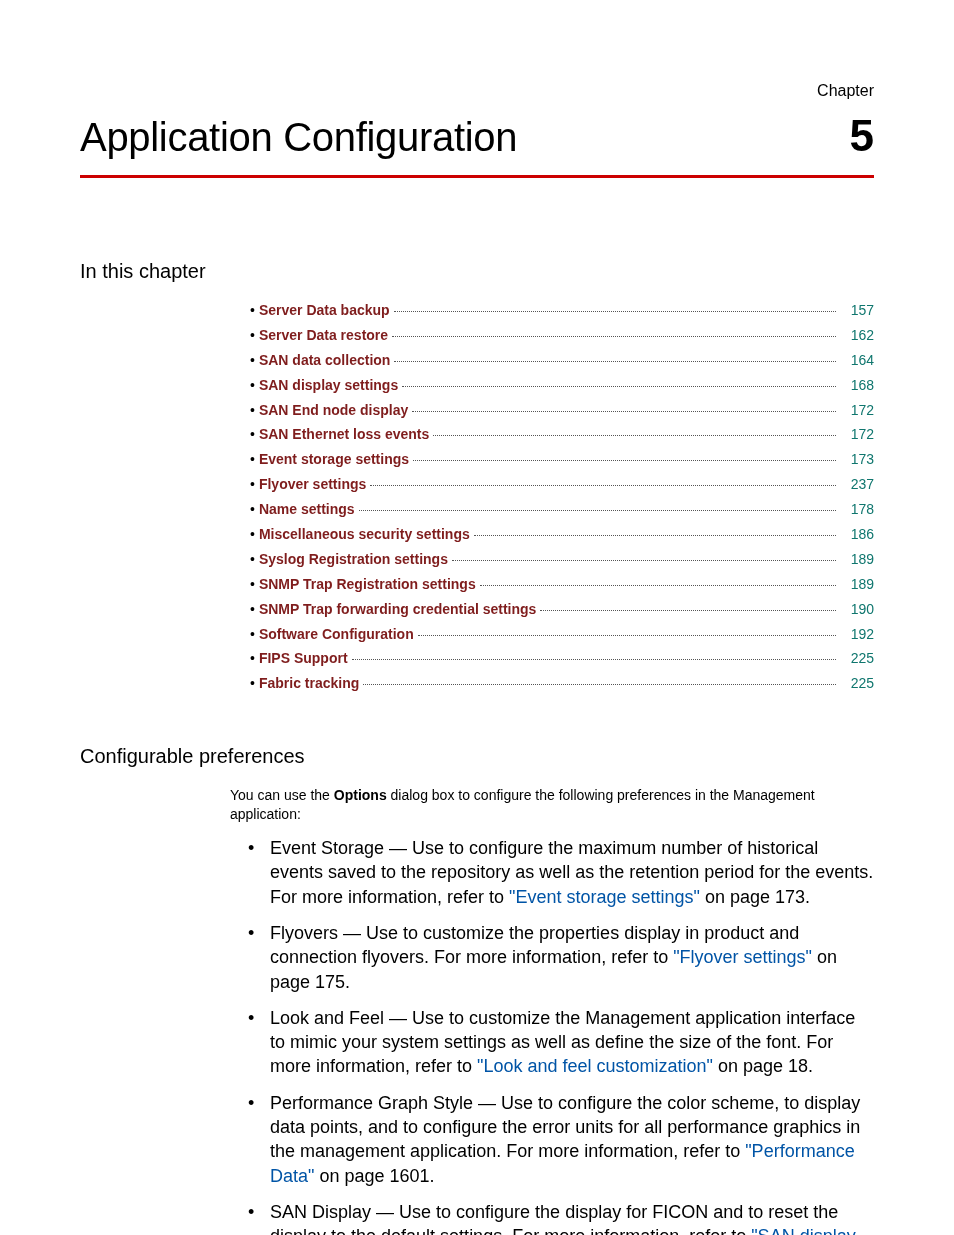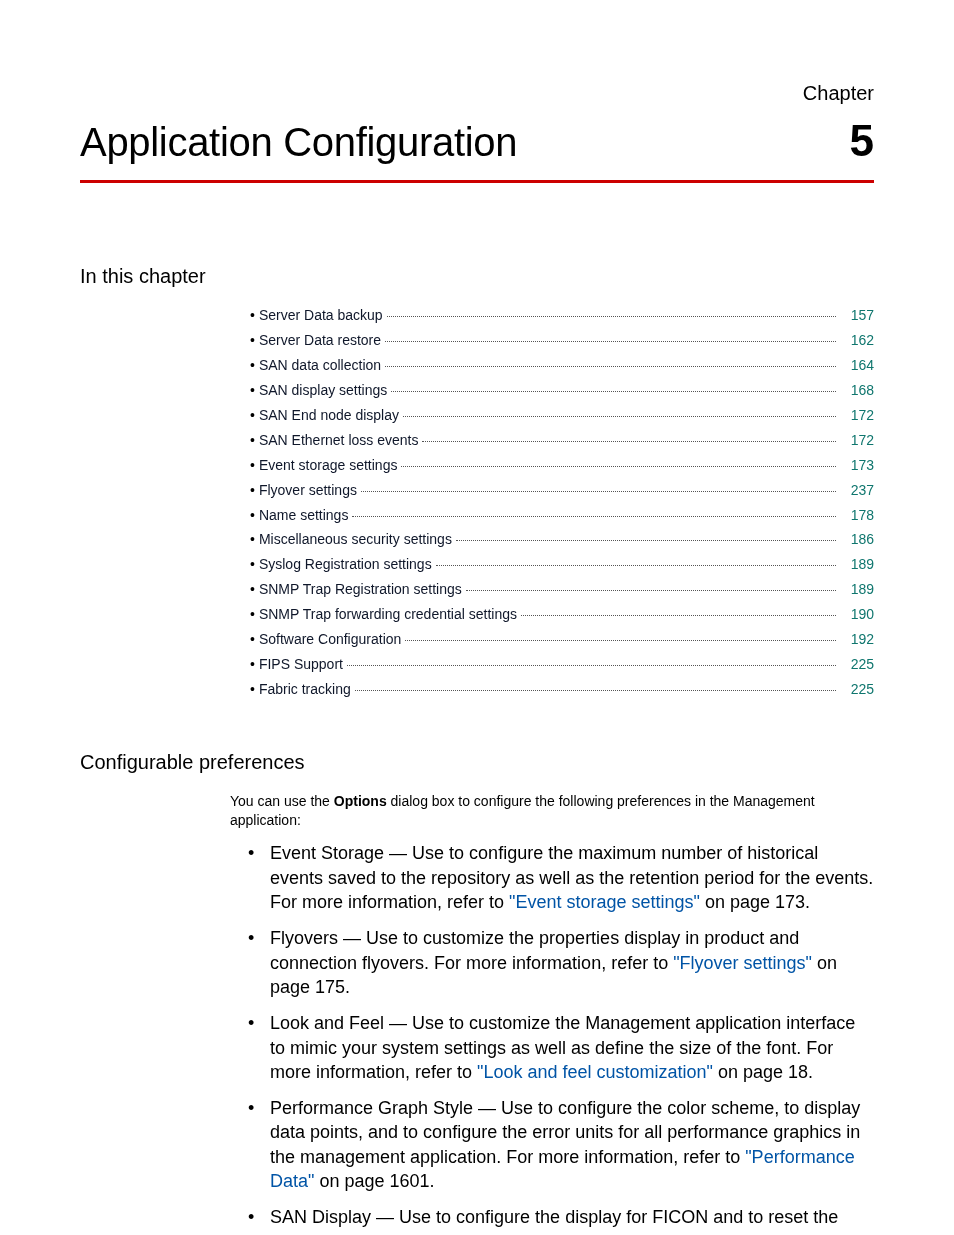--- a/index.html
+++ b/index.html
@@ -5,33 +5,33 @@
   * { box-sizing: border-box; margin: 0; padding: 0; }
   body {
     background: #fff;
     font-family: Arial, Helvetica, sans-serif;
     color: #000;
     width: 954px;
     padding: 80px 80px 60px 80px;
     font-size: 14px;
     line-height: 1.35;
   }
-  .chapter-head { text-align: right; font-size: 20px; margin-bottom: 4px; }
+  .chapter-head { text-align: right; font-size: 16px; margin-bottom: 4px; }
   .title-row { display: flex; align-items: baseline; justify-content: space-between; }
   .chapter-title {
     font-family: "Helvetica Neue", Arial, sans-serif;
     font-weight: 400; font-size: 40px; letter-spacing: -0.3px;
   }
   .chapter-number { font-size: 44px; font-weight: 600; }
   .red-rule { border: none; border-top: 3px solid #c00; margin-top: 10px; margin-bottom: 80px; }
   .section-heading { font-size: 20px; font-weight: 400; margin-bottom: 16px; }
   .toc { margin-left: 170px; margin-bottom: 50px; }
   .toc-row { display: flex; align-items: baseline; margin-bottom: 6px; font-size: 14px; }
   .toc-bullet { margin-right: 4px; }
-  .toc-link { color: #0f172a; text-decoration: none; cursor: pointer; }
+  .toc-link { color: #7f1d1d; text-decoration: none; cursor: pointer; font-weight: bold; }
   .toc-leader {
     flex: 1; margin: 0 4px;
     border-bottom: 1px dotted #555;
     position: relative; top: -3px; min-width: 10px;
   }
   .toc-page { color: #0f766e; width: 34px; text-align: right; }
   .body-area { margin-left: 150px; }
   .body-text { font-size: 14px; margin-bottom: 12px; }
   .body-text .bold { font-weight: 700; }
   ul.bullets { list-style: none; margin-left: 18px; }

